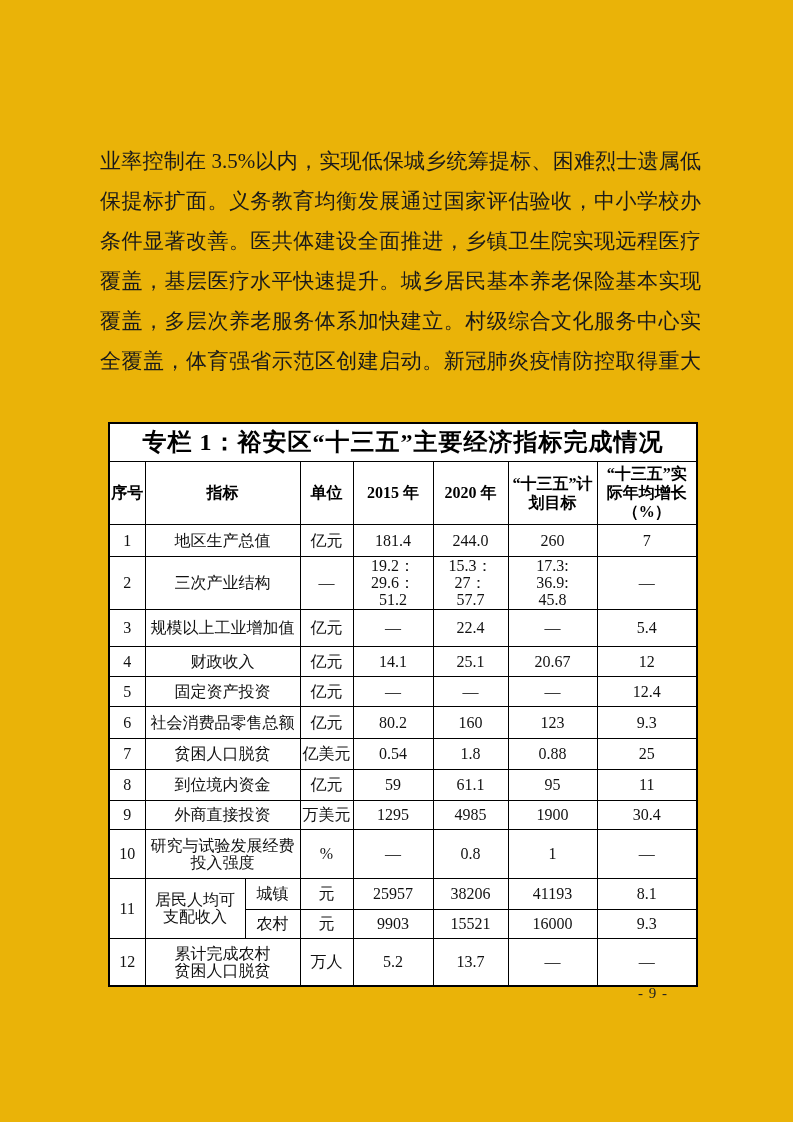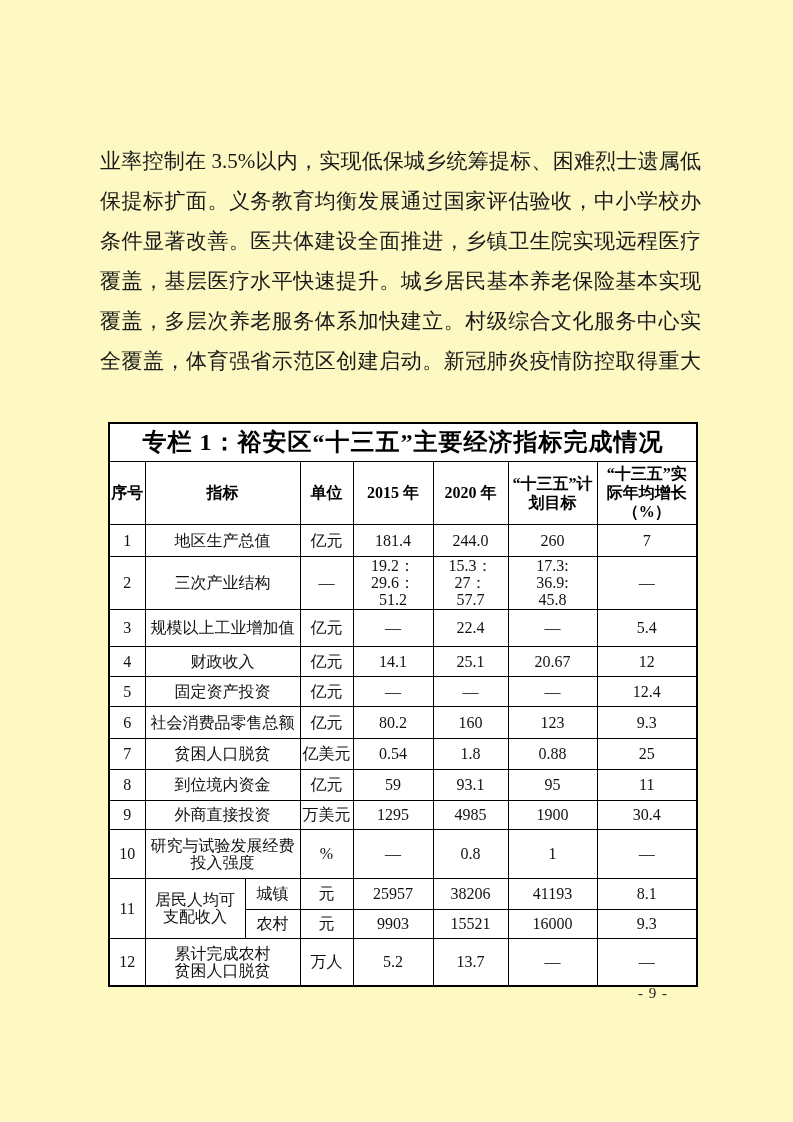--- a/index.html
+++ b/index.html
@@ -4,21 +4,21 @@
 <style>
   html, body {
     margin: 0;
     padding: 0;
     background: #ffffff;
   }
   .page {
     position: relative;
     width: 793px;
     height: 1122px;
-    background: #fef9c3;
+    background: #eab308;
     color: #000000;
     font-family: "Liberation Serif", "DejaVu Serif", serif;
     overflow: hidden;
   }
   
   .body-text {
     position: absolute;
     left: 100px;
     top: 141px;
     width: 601px;
@@ -198,21 +198,21 @@
       <td>1.8</td>
       <td>0.88</td>
       <td>25</td>
     </tr>
 
     <tr style="height:31px">
       <td>8</td>
       <td colspan="2">到位境内资金</td>
       <td>亿元</td>
       <td>59</td>
-      <td>93.1</td>
+      <td>61.1</td>
       <td>95</td>
       <td>11</td>
     </tr>
 
     <tr style="height:29px">
       <td>9</td>
       <td colspan="2">外商直接投资</td>
       <td>万美元</td>
       <td>1295</td>
       <td>4985</td>

